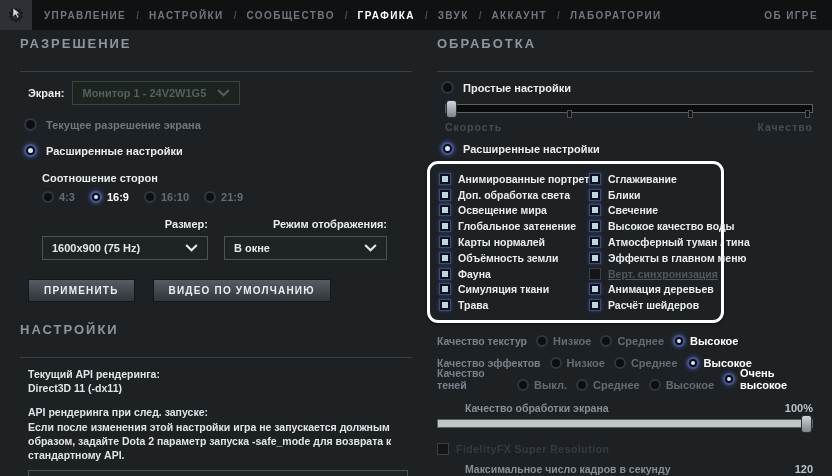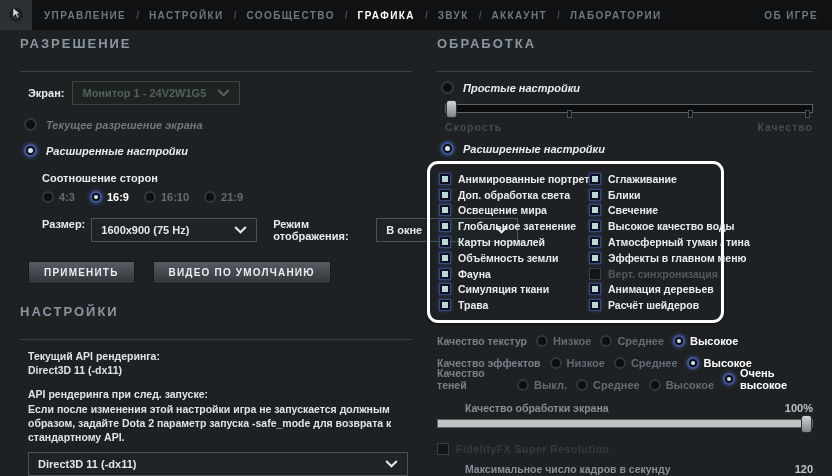--- a/index.html
+++ b/index.html
@@ -39,31 +39,31 @@
   .chev { width:13px; height:8px; flex:none; }
 
   
   .radio { width:13px; height:13px; border-radius:50%; background:#0c0e10; border:2px solid #30373d; position:relative; flex:none; }
   .radio.sel { border-color:#40549c; box-shadow:0 0 4px rgba(90,120,210,.75); }
   .radio.sel::after { content:""; position:absolute; inset:2px; border-radius:50%; background:#d9e7f2; }
 
   .screen-row { display:flex; align-items:center; gap:8px; padding-left:8px; margin-bottom:12px; }
   .screen-row .dd { width:168px; }
 
-  .radio-row { display:flex; align-items:center; gap:9px; padding-left:4px; margin:13px 0;font-style:italic; }
+  .radio-row { display:flex; align-items:center; gap:9px; padding-left:4px; margin:13px 0; }
 
   .aspect { margin-left:22px; margin-top:15px; }
   .aspect-options { display:flex; gap:15px; align-items:center; margin-top:7px; }
   .opt { display:flex; align-items:center; gap:5px; }
   .opt .radio { width:12px; height:12px; }
   .opt-txt { font-size:11px; font-weight:bold; color:#636c73; }
   .opt.sel .opt-txt { color:#ffffff; }
 
   .dd-pair { display:flex; gap:16px; margin:15px 0 0 22px; }
-  .dd-col { display:flex; flex-direction:row; gap:6px; }
+  .dd-col { display:flex; flex-direction:column; gap:6px;text-align:right; }
   .dd-col .dd { width:166px; }
 
   .buttons { display:flex; gap:18px; margin:19px 0 20px 8px; }
   .btn { background:linear-gradient(#555c62,#31363a); border:1px solid #14161a; color:#e9edf0;
          font-family:inherit; font-size:10px; font-weight:bold; letter-spacing:1.2px; padding:5px 15px; cursor:pointer; }
 
   .api-label { font-size:10.5px; font-weight:bold; color:#dfe4e7; line-height:1.35; padding-left:8px; }
   .api-note  { font-size:10.5px; font-weight:bold; color:#dfe4e7; line-height:1.35; padding-left:8px; margin-top:10px; }
   .dd-wide { margin:8px 0 0 8px; width:380px; }
   .reflex-label { margin:13px 0 6px; padding-left:8px; }
@@ -83,21 +83,21 @@
   .cb-panel { margin-left:-10px; margin-top:6px; width:297px; height:162px; border:3px solid #ffffff; border-radius:11px;
               padding:7px 0 7px 9px; display:flex; box-shadow:0 1px 3px rgba(0,0,0,.6); }
   .cb-col { display:flex; flex-direction:column; justify-content:space-between; }
   .cb-col.c1 { width:150px; } .cb-col.c2 { width:135px; }
   .cb-row { display:flex; align-items:center; gap:7px; height:16px; }
   .cb { width:12px; height:12px; background:#0d1120; border:1px solid #3a4a7d; box-shadow:0 0 3px rgba(70,100,190,.6); position:relative; flex:none; cursor:pointer; }
   .cb::after { content:""; position:absolute; inset:2px; background:#bdd7d9; }
   .cb.off { background:#131518; border-color:#3b3f43; box-shadow:none; }
   .cb.off::after { display:none; }
   .cb-txt { font-size:10.5px; font-weight:bold; color:#e9edef; white-space:nowrap; }
-  .cb-row.disabled .cb-txt { color:#50585e; }
+  .cb-row.disabled .cb-txt { color:#50585e;text-decoration:underline; }
 
   
   .q-row { display:flex; align-items:flex-end; gap:9px; margin-top:7px; height:15px; }
   .q-label { font-size:10.5px; font-weight:bold; color:#79828a; }
 
   
   .s-row { display:flex; justify-content:space-between; align-items:baseline; margin-top:11px; margin-bottom:5px; }
   .s-label { font-size:10.5px; font-weight:bold; color:#868f96;padding-left:28px; }
   .s-value { font-size:11px; font-weight:bold; color:#b9c1c7; }
   .fsr-row { margin-top:13px; margin-bottom:2px; }

